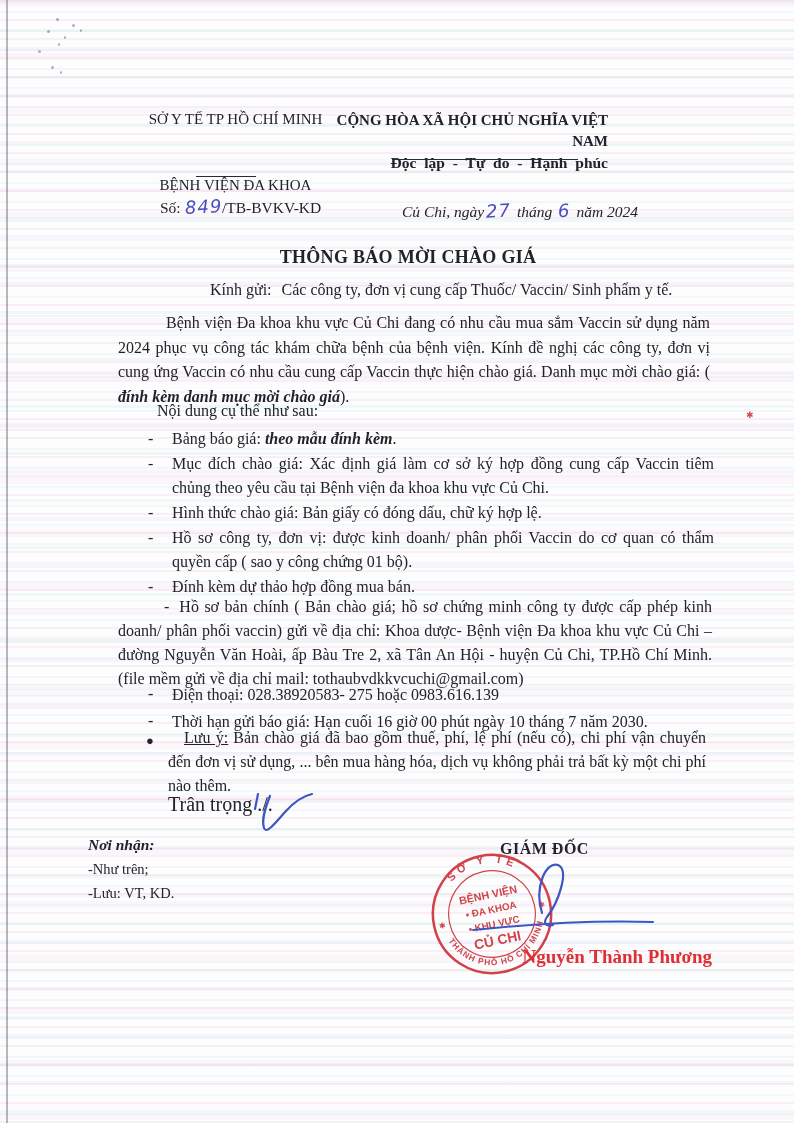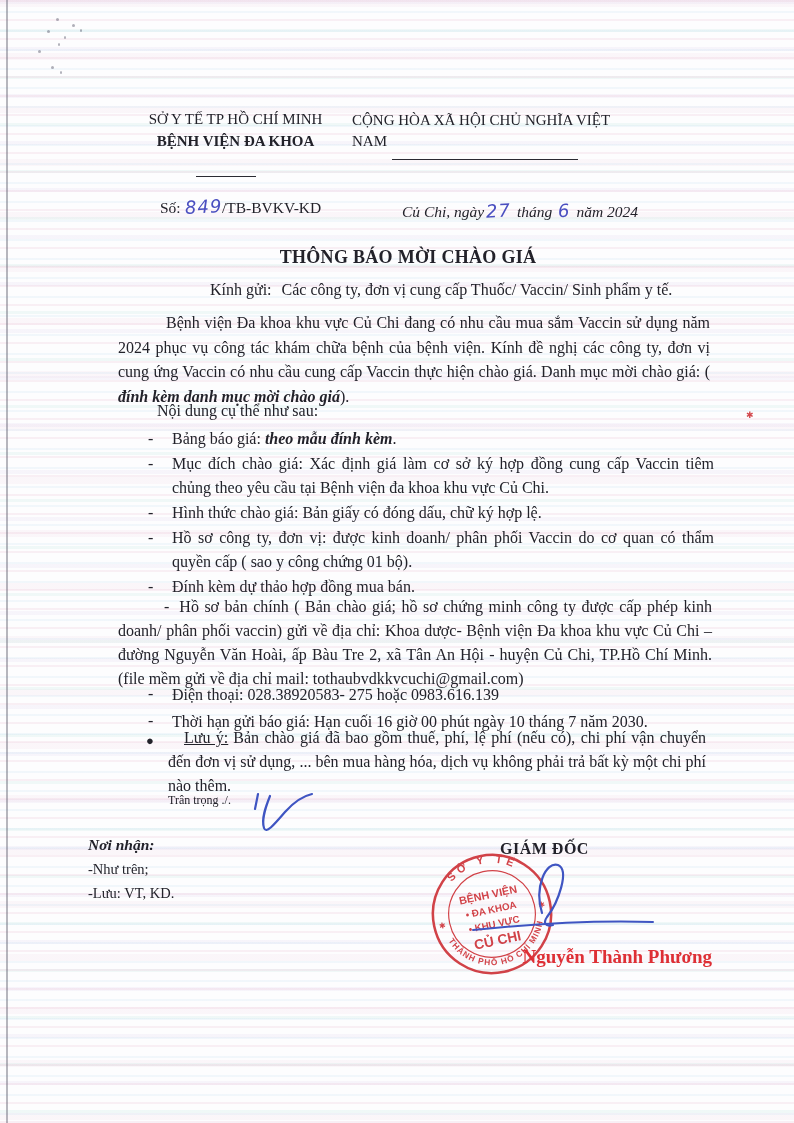--- a/index.html
+++ b/index.html
@@ -11,23 +11,23 @@
       repeating-linear-gradient(180deg, rgba(231,183,205,.20) 0 2px, rgba(255,255,255,0) 2px 11px, rgba(188,219,238,.18) 11px 13px, rgba(255,255,255,0) 13px 19px),
       repeating-linear-gradient(180deg, rgba(215,201,233,.16) 0 4px, rgba(255,255,255,0) 4px 29px, rgba(187,228,221,.20) 29px 32px, rgba(255,255,255,0) 32px 47px),
       repeating-linear-gradient(180deg, rgba(242,221,233,.22) 0 7px, rgba(255,255,255,0) 7px 53px);
   }
   .abs{position:absolute;}
   .edge-line{left:6px; top:0; width:2px; height:100%; background:rgba(95,95,110,.45);}
   .speck{width:3px; height:3px; border-radius:50%; background:rgba(80,80,100,.45);}
 
   
   .issuer{left:128px; top:108px; width:215px; text-align:center; font-size:15px; line-height:22px;}
-  .issuer .b{font-weight:bold;}
+  .issuer .b{font-weight:normal;margin-top:44px;}
   .issuer-underline{left:196px; top:176px; width:60px; border-top:1.6px solid #2a2a32;}
-  .national{left:352px; top:110px; width:276px; text-align:left; font-weight:normal;}
+  .national{left:332px; top:110px; width:276px; text-align:right; font-weight:bold;}
   .national .n1{font-size:15px; line-height:21px;}
   .national .n2{font-size:15.5px; line-height:22px; word-spacing:4px;}
   .national-underline{left:392px; top:159px; width:186px; border-top:1.6px solid #2a2a32;}
 
   .doc-number{left:160px; top:196px; font-size:15.5px;}
   .hand{color:#4a4fc0; font-family:"DejaVu Sans", sans-serif; font-style:italic; font-size:18px; letter-spacing:1px; display:inline-block; transform:rotate(-3deg);}
   .dateline{left:402px; top:200px; font-size:15.5px; font-style:italic;}
   .dateline .hand{margin:0 2px;}
 
   .title{left:118px; top:247px; width:580px; text-align:center; font-size:18px; font-weight:bold; letter-spacing:.3px;}
@@ -46,21 +46,21 @@
   .list2 .row{margin-bottom:2px;}
   .list2 .itext{line-height:25px;}
 
   .addr-par{left:118px; top:595px; width:594px; text-indent:46px; line-height:24px;}
   .addr-par .dash-in{margin-right:10px;}
 
   .note{left:168px; top:726px; width:538px; font-size:16px; line-height:24px; text-align:justify; text-indent:16px;}
   .note .bullet{position:absolute; left:-22px; top:3px; font-size:13px; text-indent:0;}
   .note .lab{text-decoration:underline; margin-right:5px;}
 
-  .closing{left:168px; top:793px; font-size:12px;}
+  .closing{left:168px; top:793px; font-size:20px;}
 
   .recipients{left:88px; top:836px; font-size:15.5px;}
   .recipients .lab{font-weight:bold; font-style:italic; font-size:15.5px;}
   .recipients .line{font-size:14.5px; margin-top:7px;}
 
   .signer-title{left:500px; top:840px; font-size:16px; font-weight:bold; letter-spacing:.5px; z-index:2;}
   .stamp{left:428px; top:850px; width:128px; height:128px; transform:rotate(-12deg); opacity:.88; z-index:3;}
   .signature-svg{left:450px; top:855px; z-index:4;}
   .signer-name{left:492px; top:946px; width:220px; text-align:right; font-size:19px; font-weight:bold; color:#de2f35; z-index:5;}
   .edge-stamp{left:742px; top:400px; opacity:.85; z-index:1;}
@@ -86,20 +86,21 @@
   <div class="abs speck" style="left:60px;top:71px;width:2px"></div>
 
   <div class="abs issuer">
     <div>SỞ Y TẾ TP HỒ CHÍ MINH</div>
     <div class="b">BỆNH VIỆN ĐA KHOA</div>
   </div>
   <div class="abs issuer-underline"></div>
 
   <div class="abs national">
     <div class="n1">CỘNG HÒA XÃ HỘI CHỦ NGHĨA VIỆT NAM</div>
+    <div class="n2">Độc lập - Tự do - Hạnh phúc</div>
   </div>
   <div class="abs national-underline"></div>
 
   <div class="abs doc-number">
     <span>Số:</span>
     <span class="hand">849</span><span>/TB-BVKV-KD</span>
   </div>
   <div class="abs dateline">
     <span>Củ Chi, ngày</span><span class="hand">27</span>
     <span>tháng</span>

